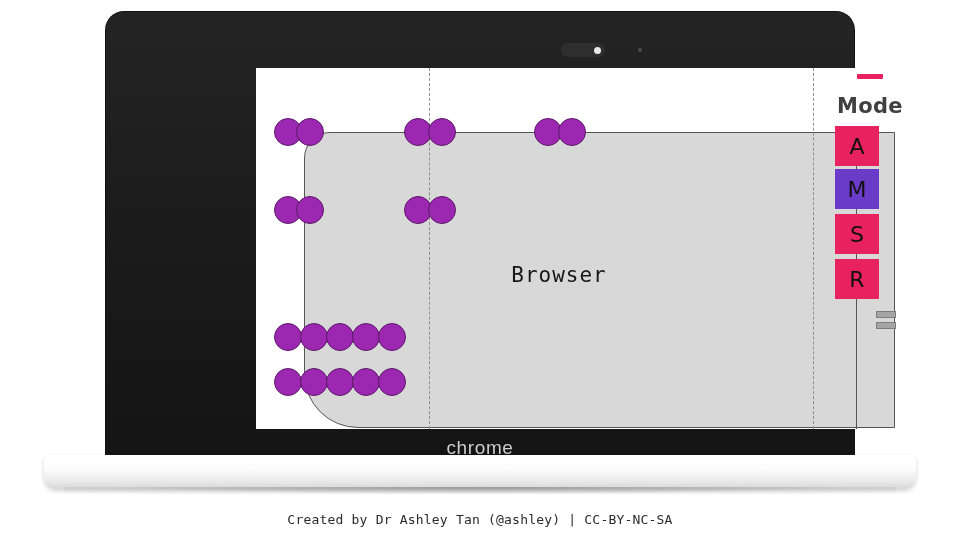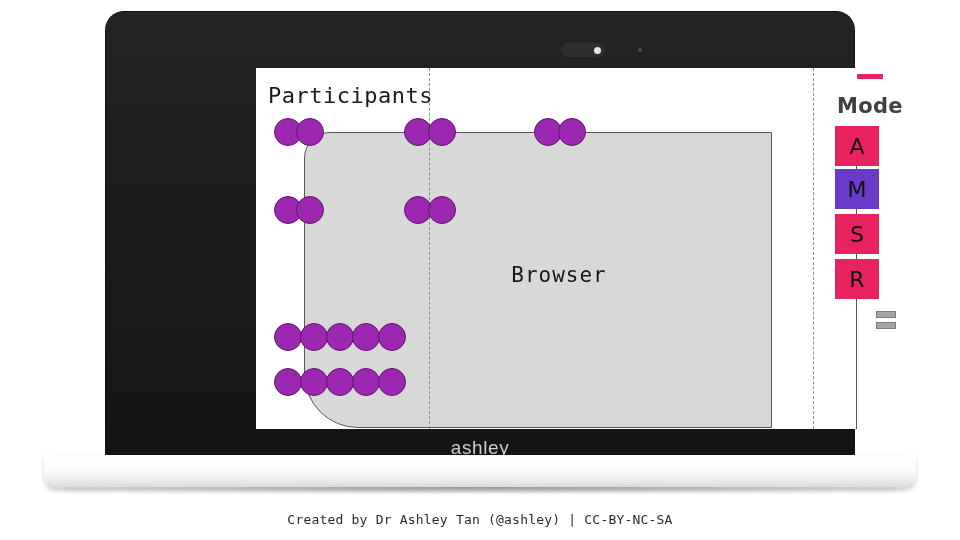--- a/index.html
+++ b/index.html
@@ -119,21 +119,21 @@
     width: 0;
     height: 361px;
     border-left: 1px dashed #8e8e8e;
   }
 
   
   .browser-panel {
     position: absolute;
     left: 48px;
     top: 64px;
-    width: 468px;
+    width: 591px;
     height: 296px;
     background: #d8d8d8;
     border: 1px solid #555;
     border-radius: 26px 0 0 54px;
     box-sizing: border-box;
   }
   .browser-label {
     position: absolute;
     left: 0;
     top: 130px;
@@ -255,21 +255,20 @@
 
       <div class="browser-panel">
         <div class="browser-label">Browser</div>
       </div>
 
       <div id="guides">
           <div class="guide" style="left: 173px;"></div>
           <div class="guide" style="left: 557px;"></div>
         </div>
 
-      <div class="participants-title">Participants</div>
 
       <div id="dots">
           <div class="dot" style="left: 18px; top: 50px; background: rgb(156, 39, 176);"></div>
           <div class="dot" style="left: 40px; top: 50px; background: rgb(156, 39, 176);"></div>
           <div class="dot" style="left: 148px; top: 50px; background: rgb(156, 39, 176);"></div>
           <div class="dot" style="left: 172px; top: 50px; background: rgb(156, 39, 176);"></div>
           <div class="dot" style="left: 278px; top: 50px; background: rgb(156, 39, 176);"></div>
           <div class="dot" style="left: 302px; top: 50px; background: rgb(156, 39, 176);"></div>
           <div class="dot" style="left: 18px; top: 128px; background: rgb(156, 39, 176);"></div>
           <div class="dot" style="left: 40px; top: 128px; background: rgb(156, 39, 176);"></div>
@@ -304,20 +303,20 @@
             <span>R</span>
           </div>
         </div>
       <div class="mode-menu-icon">
         <span></span>
         <span></span>
       </div>
 
     </div>
 
-    <div class="chin-label">ashley</div>
+    <div class="chin-label">chrome</div>
   </div>
 
   <div class="base"></div>
   <div class="base-shadow"></div>
 </div>
 
 <div class="caption">Created by Dr Ashley Tan (@ashley) | CC-BY-NC-SA</div>
 
 </body></html>

